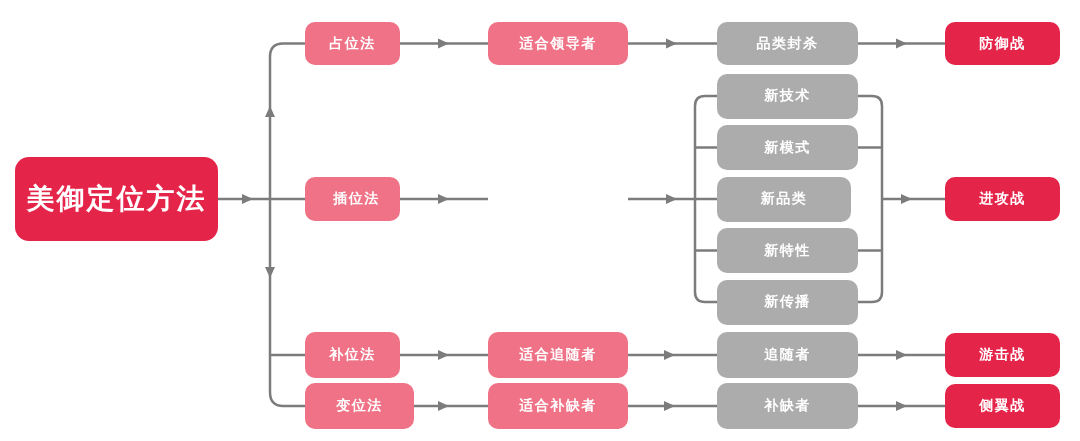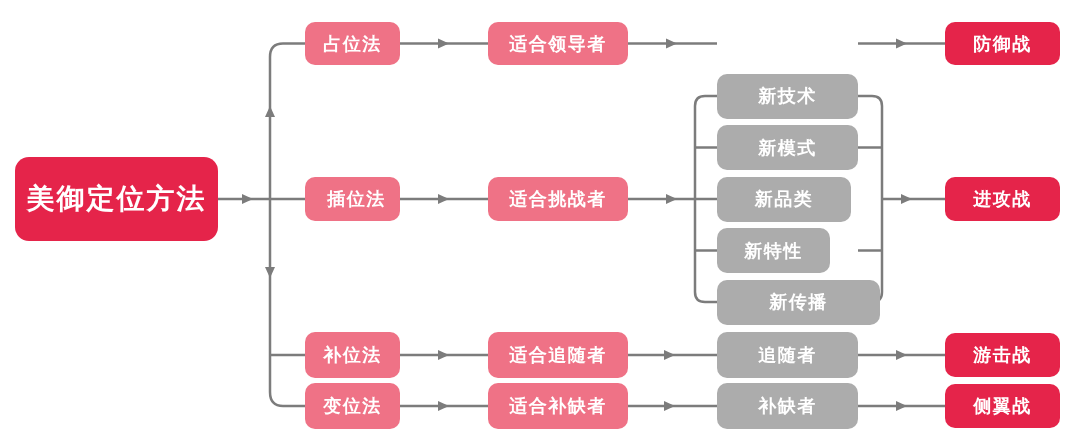--- a/index.html
+++ b/index.html
@@ -12,21 +12,21 @@
   }
   .edges{position:absolute;left:0;top:0;width:1080px;height:441px;}
   .edge{stroke:var(--connector,#7C7C7C);stroke-width:2.5;fill:none;}
   .arrow{fill:var(--connector,#7C7C7C);stroke:none;}
   .node{
     position:absolute;
     display:flex;align-items:center;justify-content:center;
     color:var(--node-text,#ffffff);
     font-weight:bold;
     border-radius:10px;
-    font-size:18px;
+    font-size:14px;
     letter-spacing:1.5px;
     white-space:nowrap;
     box-sizing:border-box;
   }
   .red{background:var(--accent-red,#E5244A);}
   .pink{background:var(--pink,#EF7286);}
   .gray{background:var(--gray,#ACACAC);}
   .root-node{border-radius:14px;font-size:28px;letter-spacing:2px;}
 </style>
 </head>
@@ -81,34 +81,34 @@
     <polygon class="arrow" points="896,350 907,355 896,360"></polygon>
     <polygon class="arrow" points="438,401 449,406 438,411"></polygon>
     <polygon class="arrow" points="664,401 675,406 664,411"></polygon>
     <polygon class="arrow" points="896,401 907,406 896,411"></polygon>
   </svg>
 
   <div class="node red root-node" style="left:15px;top:157px;width:203px;height:84px;">美御定位方法</div>
 
   <div class="node pink" style="left:305px;top:22px;width:95px;height:43px;">占位法</div>
   <div class="node pink" style="left:488px;top:22px;width:140px;height:43px;">适合领导者</div>
+  <div class="node gray" style="left:717px;top:22px;width:141px;height:43px;">品类封杀</div>
   <div class="node red" style="left:945px;top:22px;width:115px;height:43px;">防御战</div>
 
   <div class="node pink" style="left:305px;top:177px;width:95px;height:44px;padding-left:8px;">插位法</div>
-  <div class="node pink" style="left:488px;top:177px;width:140px;height:44px;">适合挑战者</div>
   <div class="node gray" style="left:717px;top:73.5px;width:141px;height:45px;">新技术</div>
   <div class="node gray" style="left:717px;top:125px;width:141px;height:45px;">新模式</div>
   <div class="node gray" style="left:717px;top:176.5px;width:134px;height:45px;">新品类</div>
-  <div class="node gray" style="left:717px;top:228px;width:113px;height:45px;">新特性</div>
-  <div class="node gray" style="left:717px;top:279.5px;width:163px;height:45px;">新传播</div>
+  <div class="node gray" style="left:717px;top:228px;width:141px;height:45px;">新特性</div>
+  <div class="node gray" style="left:717px;top:279.5px;width:141px;height:45px;">新传播</div>
   <div class="node red" style="left:945px;top:177px;width:115px;height:44px;">进攻战</div>
 
   <div class="node pink" style="left:305px;top:332px;width:95px;height:46px;text-align:center;">补位法</div>
   <div class="node pink" style="left:488px;top:332px;width:140px;height:46px;">适合追随者</div>
   <div class="node gray" style="left:717px;top:332px;width:141px;height:46px;">追随者</div>
   <div class="node red" style="left:945px;top:333px;width:115px;height:44px;">游击战</div>
 
-  <div class="node pink" style="left:305px;top:383px;width:95px;height:46px;">变位法</div>
+  <div class="node pink" style="left:305px;top:383px;width:109px;height:46px;">变位法</div>
   <div class="node pink" style="left:488px;top:383px;width:140px;height:46px;">适合补缺者</div>
   <div class="node gray" style="left:717px;top:383px;width:141px;height:46px;">补缺者</div>
   <div class="node red" style="left:945px;top:384px;width:115px;height:44px;">侧翼战</div>
 
 </div>
 
 </body></html>

